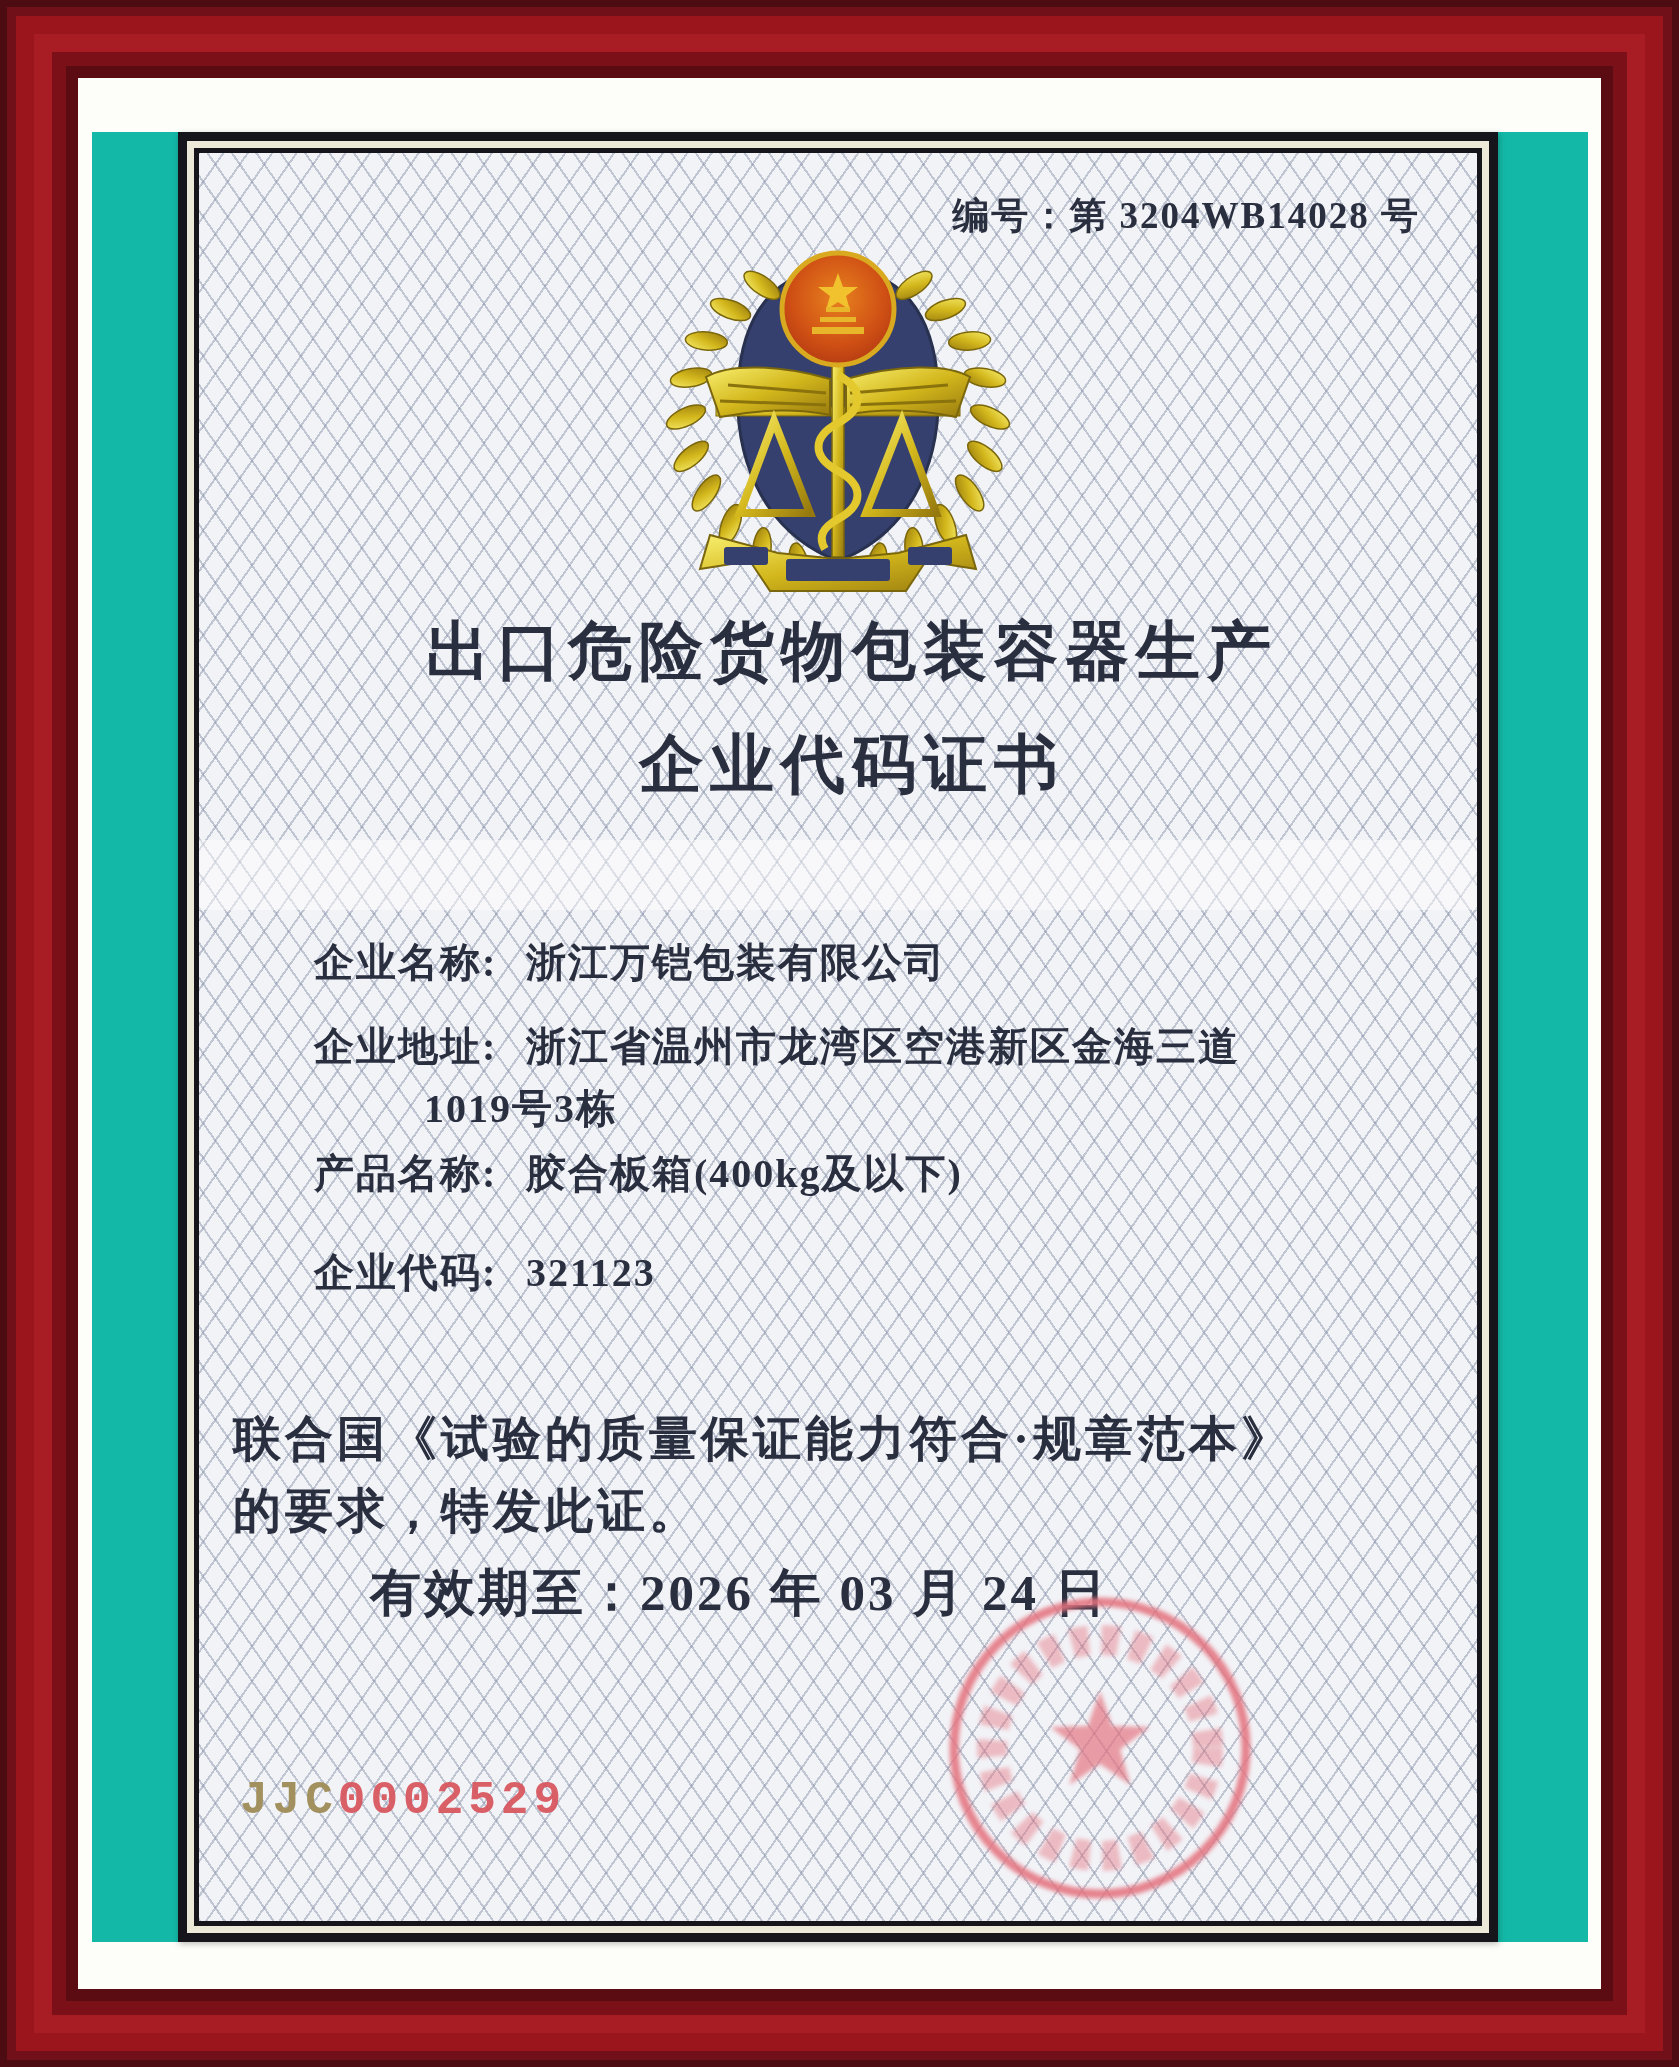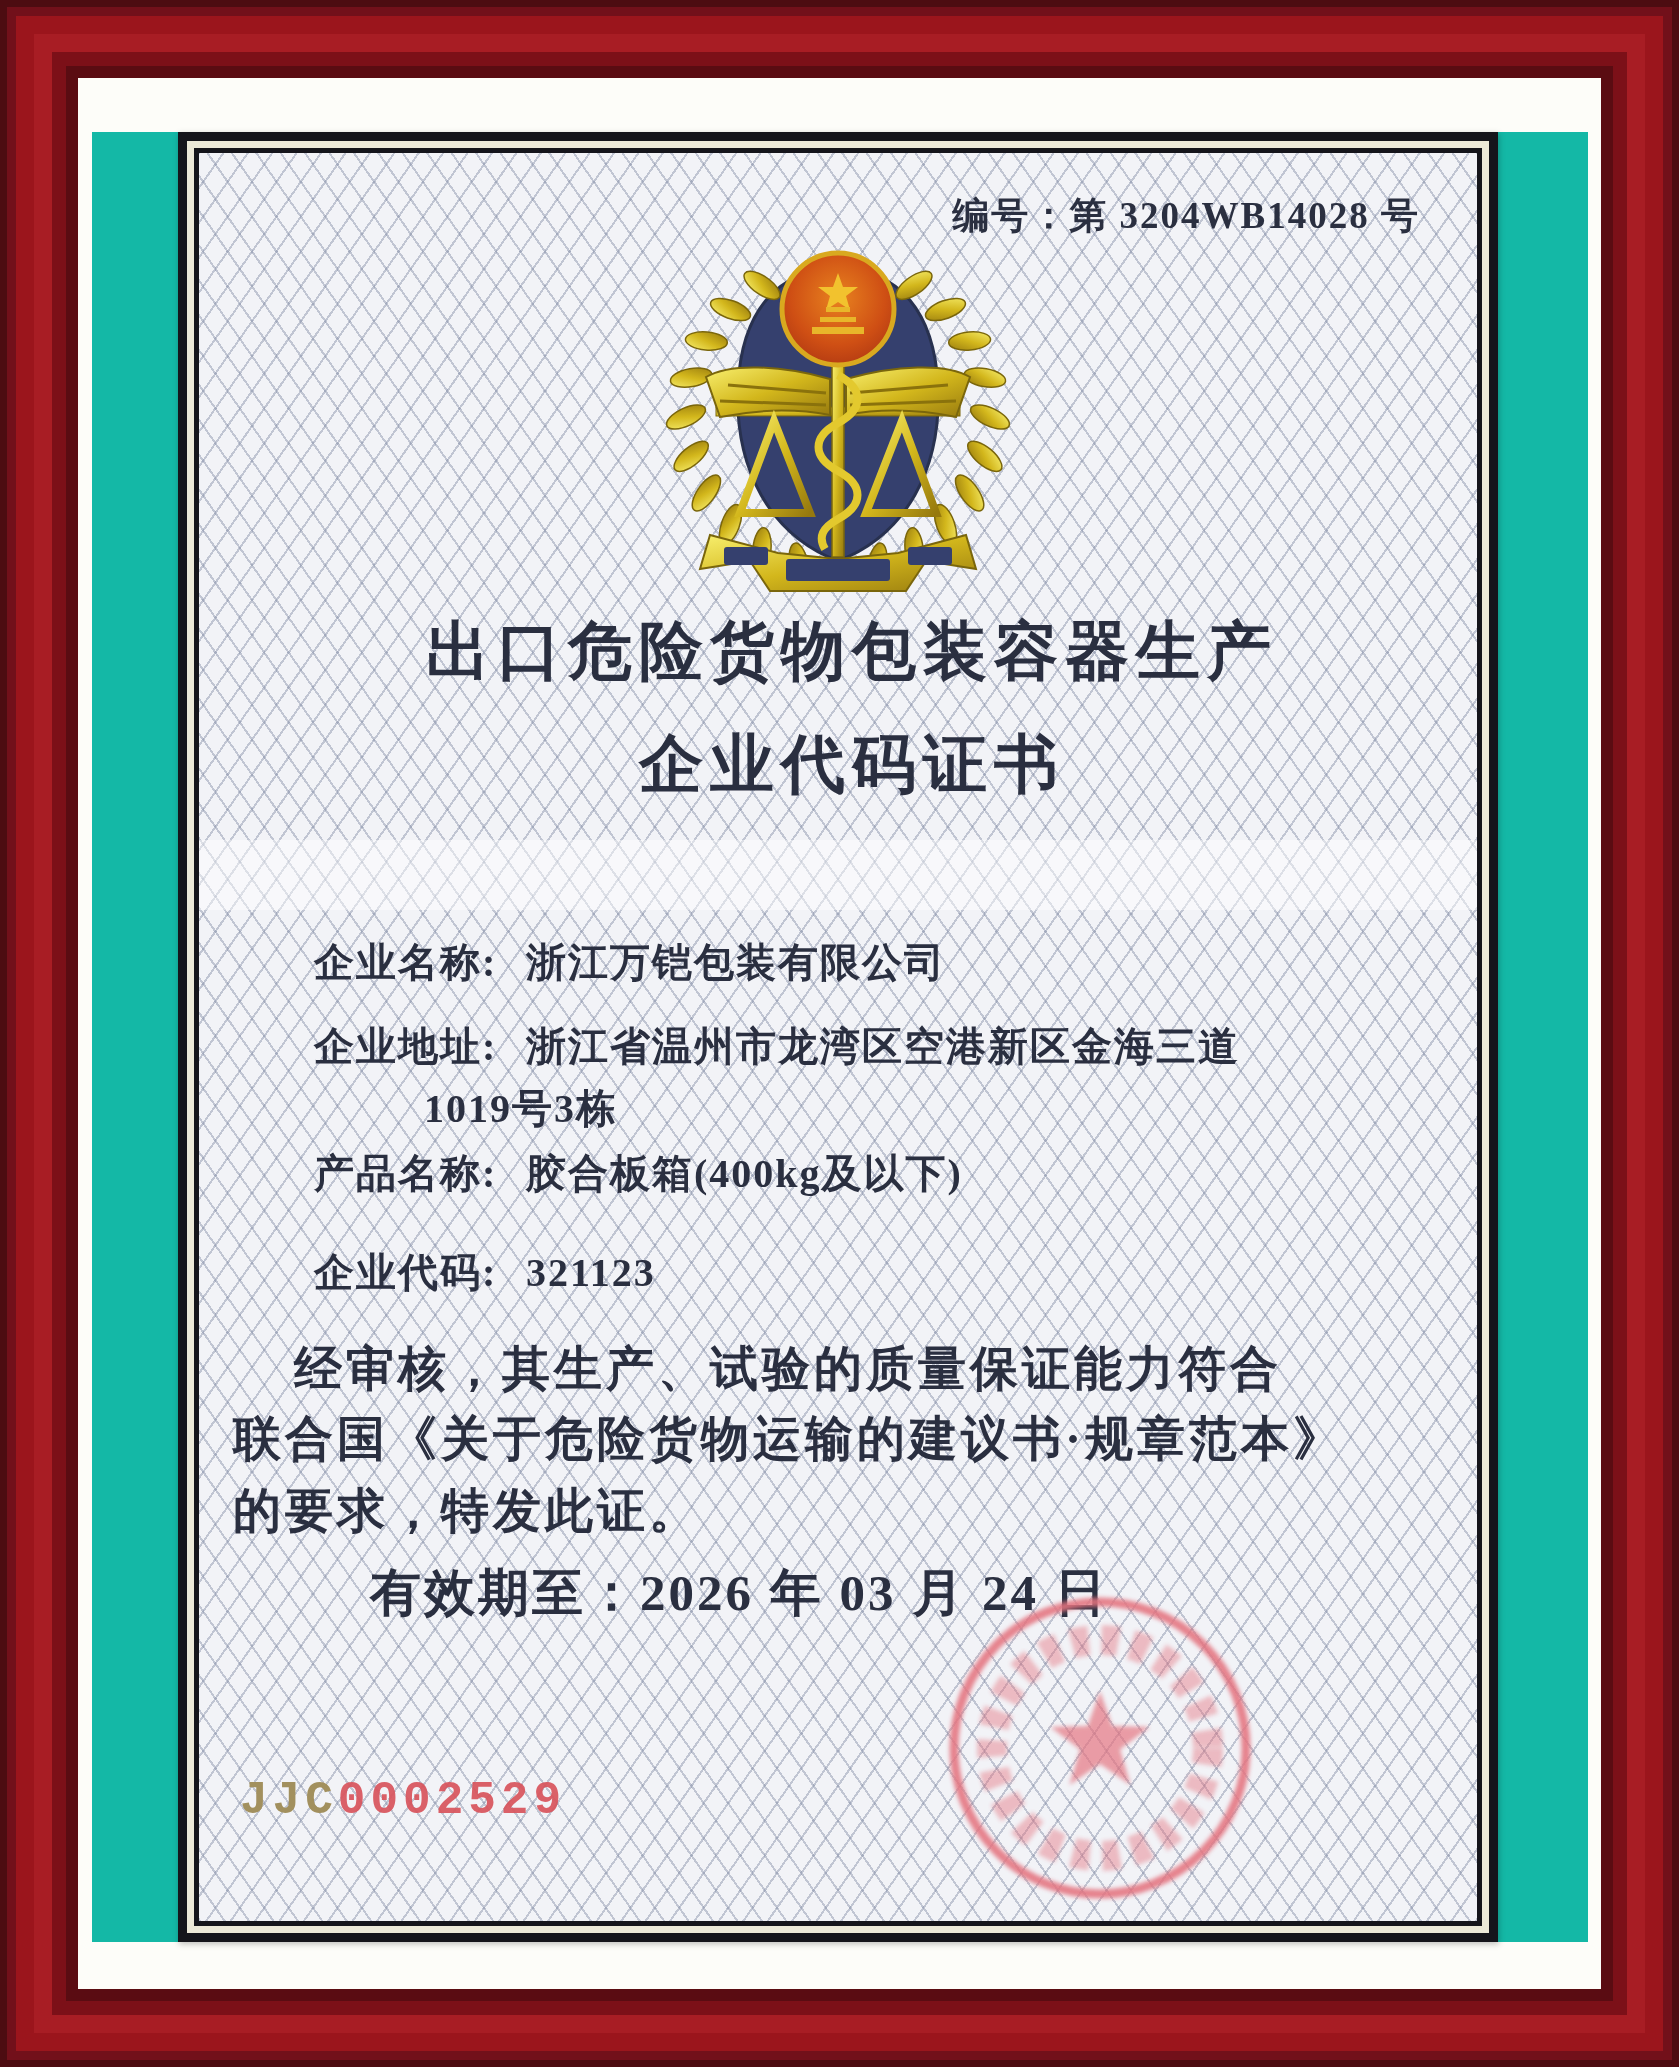--- a/index.html
+++ b/index.html
@@ -142,22 +142,21 @@
           <span class="lbl">企业地址:</span><span>浙江省温州市龙湾区空港新区金海三道</span>
         </div>
         <div class="abs addr2">1019号3栋</div>
         <div class="abs row r-prod">
           <span class="lbl">产品名称:</span><span>胶合板箱(400kg及以下)</span>
         </div>
         <div class="abs row r-code">
           <span class="lbl">企业代码:</span><span>321123</span>
         </div>
 
-        <div class="abs para p1">经审核，其生产、试验的质量保证能力符合</div>
-        <div class="abs para p2">联合国《关于危险货物运输的建议书·规章范本》</div>
+        <div class="abs para p2">联合国《试验的质量保证能力符合·规章范本》</div>
         <div class="abs para p3">的要求，特发此证。</div>
 
         <div class="abs valid">有效期至：2026 年 03 月 24 日</div>
 
         <div class="abs sealbox">
           <svg width="310" height="310" viewBox="0 0 310 310">
             <defs>
                 <filter id="sblur" x="-20%" y="-20%" width="140%" height="140%">
                   <feGaussianBlur stdDeviation="2.2"></feGaussianBlur>
                 </filter>

